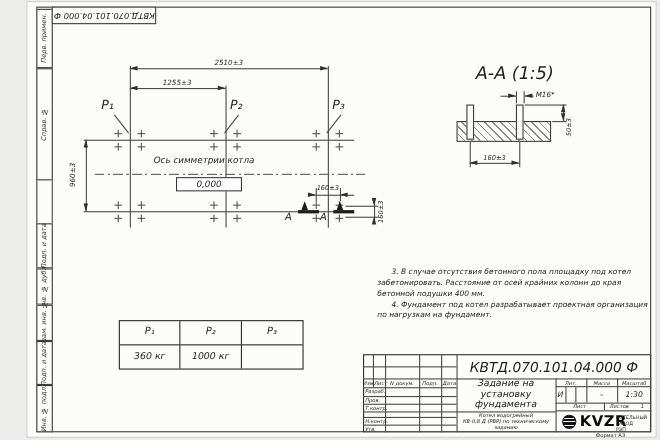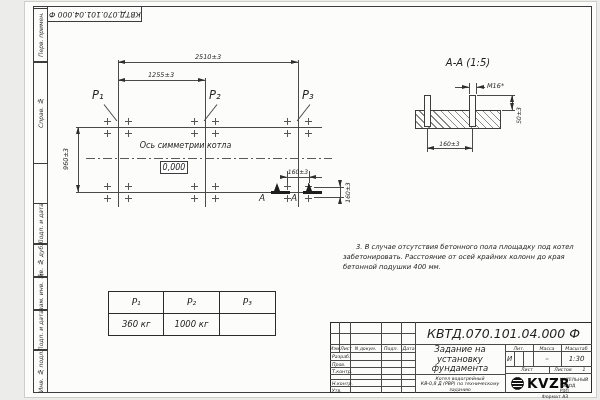--- a/index.html
+++ b/index.html
@@ -48,21 +48,21 @@
   .tcell { display:flex; align-items:center; justify-content:center; font-style:italic;
            border-right:1px solid #2b2b2b; border-bottom:1px solid #2b2b2b; }
   .tcell:nth-child(3n) { border-right:none; }
   .tcell:nth-child(n+4) { border-bottom:none; }
   .thead { font-size:9px; } .tval { font-size:8.5px; }
   .notes { position:absolute; left:343px; top:243px; width:252px; font-size:6.8px;
            font-style:italic; line-height:1.45; color:#222; }
   .note { text-indent:13px; }
   .tb { position:absolute; left:330px; top:322px; width:262px; height:71px;
         border:1px solid #2b2b2b; background:#fcfcfa; }
-  .lvlbox { position:absolute; left:160px; top:161px; width:28px; height:13px;
+  .lvlbox { position:absolute; left:160px; top:161px; width:60px; height:13px;
             border:1px solid #3c3c3c; background:#fff; font-style:italic; font-size:8px;
             display:flex; align-items:center; justify-content:center; }
   .plabel { position:absolute; font-style:italic; font-size:11.5px; }
   .emblem { position:absolute; width:13px; height:13px; border-radius:50%; border:1px solid #111;
             background:repeating-linear-gradient(0deg,#111 0 2px,#fafafa 2px 3px); }
   .logotext { position:absolute; font-weight:bold; font-size:13.5px; color:#0b0b0b; letter-spacing:.5px; }
 </style>
 </head>
 <body>
 
@@ -182,21 +182,21 @@
   <span class="arr arr-u" style="left:338px;top:197px;"></span>
   <span class="txt ctr rot" style="left:332px;top:189px;width:30px;font-size:6px;">160±3</span>
 
   <div class="thick" style="left:271px;top:191px;width:19px;"></div>
   <div class="thick" style="left:303px;top:191px;width:19px;"></div>
   <span class="arr cut-arr" style="left:274px;top:183px;"></span>
   <span class="arr cut-arr" style="left:306px;top:183px;"></span>
   <span class="txt" style="left:259px;top:193px;font-size:9px;">А</span>
   <span class="txt" style="left:291px;top:193px;font-size:9px;">А</span>
 
-  <span class="txt ctr" style="left:413px;top:57px;width:110px;font-size:10px;">А-А (1:5)</span>
+  <span class="txt ctr" style="left:413px;top:57px;width:110px;font-size:16px;">А-А (1:5)</span>
   <div class="hatch" style="left:415px;top:110px;width:86px;height:19px;"></div>
   <div class="stud" style="left:424px;top:95px;height:32px;"></div>
   <div class="stud" style="left:469px;top:95px;height:32px;"></div>
 
   <div class="v" style="left:469px;top:83px;height:11px;"></div>
   <div class="v" style="left:476px;top:83px;height:11px;"></div>
   <div class="h" style="left:455px;top:87px;width:14px;"></div>
   <div class="h" style="left:477px;top:87px;width:8px;"></div>
   <span class="arr arr-r" style="left:462px;top:85px;"></span>
   <span class="arr arr-l" style="left:477px;top:85px;"></span>
@@ -219,20 +219,21 @@
   <div class="ltable">
     <div class="tcell thead">Р₁</div>
     <div class="tcell thead">Р₂</div>
     <div class="tcell thead">Р₃</div>
     <div class="tcell tval">360 кг</div>
     <div class="tcell tval">1000 кг</div>
   </div>
 
   <div class="notes">
     <div class="note">3. В случае отсутствия бетонного пола площадку под котел забетонировать. Расстояние от осей крайних колонн до края бетонной подушки 400 мм.</div>
+    <div class="note">4. Фундамент под котел разрабатывает проектная организация по нагрузкам на фундамент.</div>
   </div>
 
   <div class="tb"></div>
 
   <div class="v" style="left:339px;top:322px;height:30px;"></div>
   <div class="v" style="left:350px;top:322px;height:71px;"></div>
   <div class="v" style="left:381px;top:322px;height:71px;"></div>
   <div class="v" style="left:401px;top:322px;height:71px;"></div>
   <div class="v" style="left:415px;top:322px;height:71px;"></div>
   <div class="v" style="left:505px;top:344px;height:49px;"></div>

